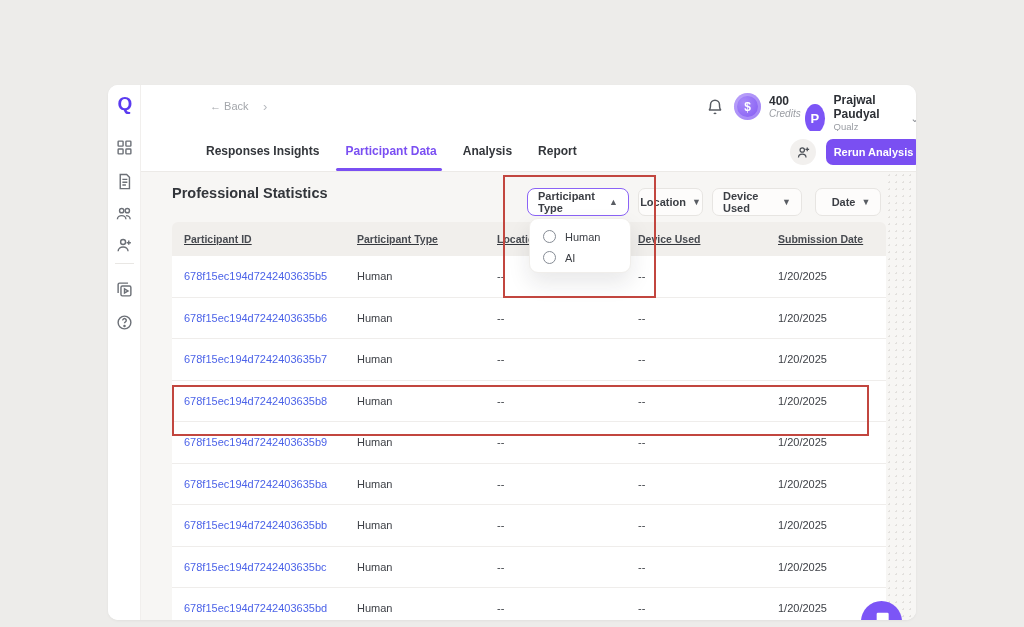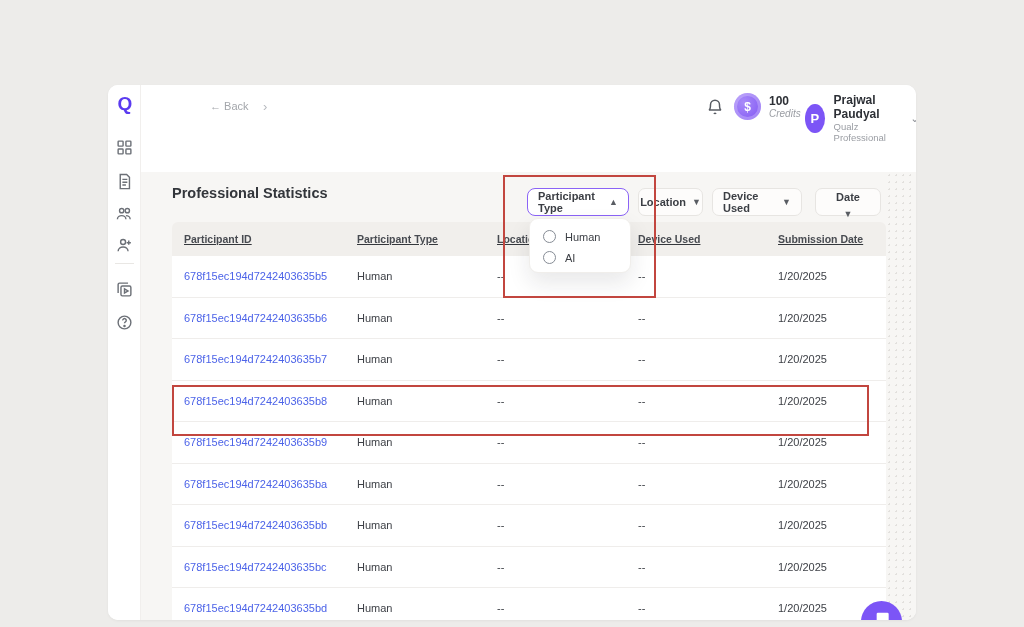--- a/index.html
+++ b/index.html
@@ -100,21 +100,21 @@
   .filterbtn {
     position:absolute; top:16px; height:28px;
     background:#fdfcfb; border:1px solid #e7e5e2; border-radius:7px;
     display:flex; align-items:center; justify-content:center; gap:6px;
     font-size:11px; font-weight:700; color:#3b3e44; cursor:pointer; padding:0 10px;
   }
   .filterbtn .caret { font-size:9px; color:#595d63; }
   #f-ptype { left:386px; width:102px; background:#fff; border:1.6px solid #8b63f6; border-radius:8px; }
   #f-loc   { left:497px; width:65px; }
   #f-dev   { left:571px; width:90px; }
-  #f-date  { left:674px; width:66px;flex-direction:column; }
+  #f-date  { left:674px; width:66px; }
   #f-date svg { width:13px; height:13px; color:#4d5157; }
 
   
   .dropdown {
     position:absolute; left:388px; top:46px; width:102px; height:55px;
     background:#fff; border:1px solid #f0eeeb; border-radius:9px;
     box-shadow:0 10px 22px rgba(30,30,40,0.10); z-index:5; padding:7px 0;
   }
   .dd-item { display:flex; align-items:center; gap:9px; height:21px; padding:0 13px; cursor:pointer; }
   .radio {
@@ -214,35 +214,51 @@
       <div class="bell">
         <svg viewBox="0 0 24 24" fill="none" stroke="currentColor" stroke-width="2">
             <path d="M18 9a6 6 0 1 0-12 0c0 6-2 7-2 7h16s-2-1-2-7"></path>
             <path d="M10.5 20a2 2 0 0 0 3 0"></path>
           </svg>
       </div>
 
       <div class="credits">
         <div class="coin">$</div>
         <div>
-          <div class="credits-num">100</div>
+          <div class="credits-num">400</div>
           <div class="credits-lab">Credits</div>
         </div>
       </div>
 
       <div class="usermenu">
         <div class="avatar">P</div>
         <div>
           <div class="user-name">Prajwal Paudyal</div>
           <div class="user-role">Qualz Professional</div>
         </div>
         <div class="user-caret">⌄</div>
       </div>
     </div>
 
+    <div class="tabbar">
+      <div class="tabs">
+        <div class="tab">Responses Insights</div>
+        <div class="tab active">Participant Data</div>
+        <div class="tab">Analysis</div>
+        <div class="tab">Report</div>
+      </div>
+      <div class="iconbtn">
+        <svg viewBox="0 0 24 24" fill="none" stroke="currentColor" stroke-width="2">
+            <circle cx="10" cy="8" r="3.5"></circle>
+            <path d="M4 20c0-3.5 3-5.5 6-5.5s6 2 6 5.5"></path>
+            <path d="M18 4v6M15 7h6"></path>
+          </svg>
+      </div>
+      <button class="rerun">Rerun Analysis</button>
+    </div>
 
     <div class="content">
       <div class="dotted-strip"></div>
       <div class="page-title">Professional Statistics</div>
 
       <div class="filterbtn" id="f-ptype">
         <span>Participant Type</span>
         <span class="caret">▲</span>
       </div>
       <div class="filterbtn" id="f-loc">

